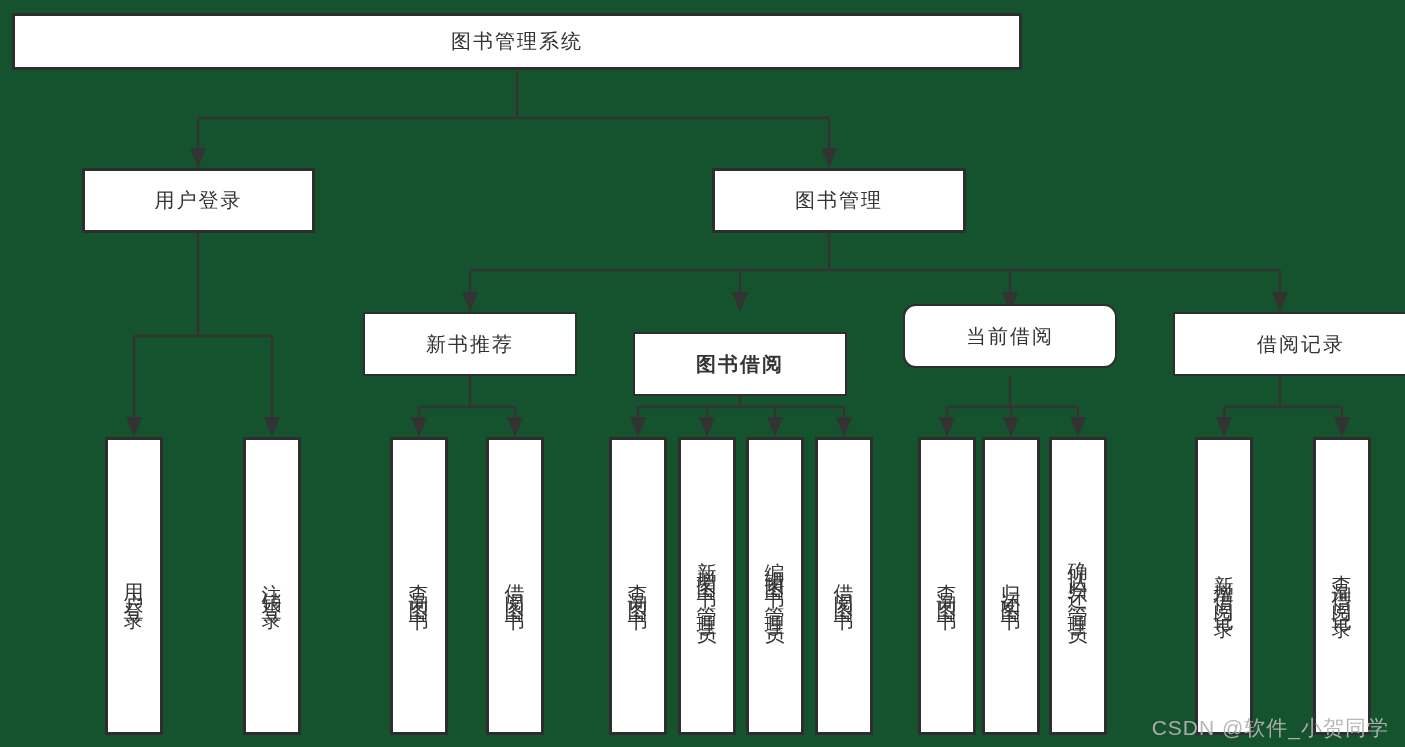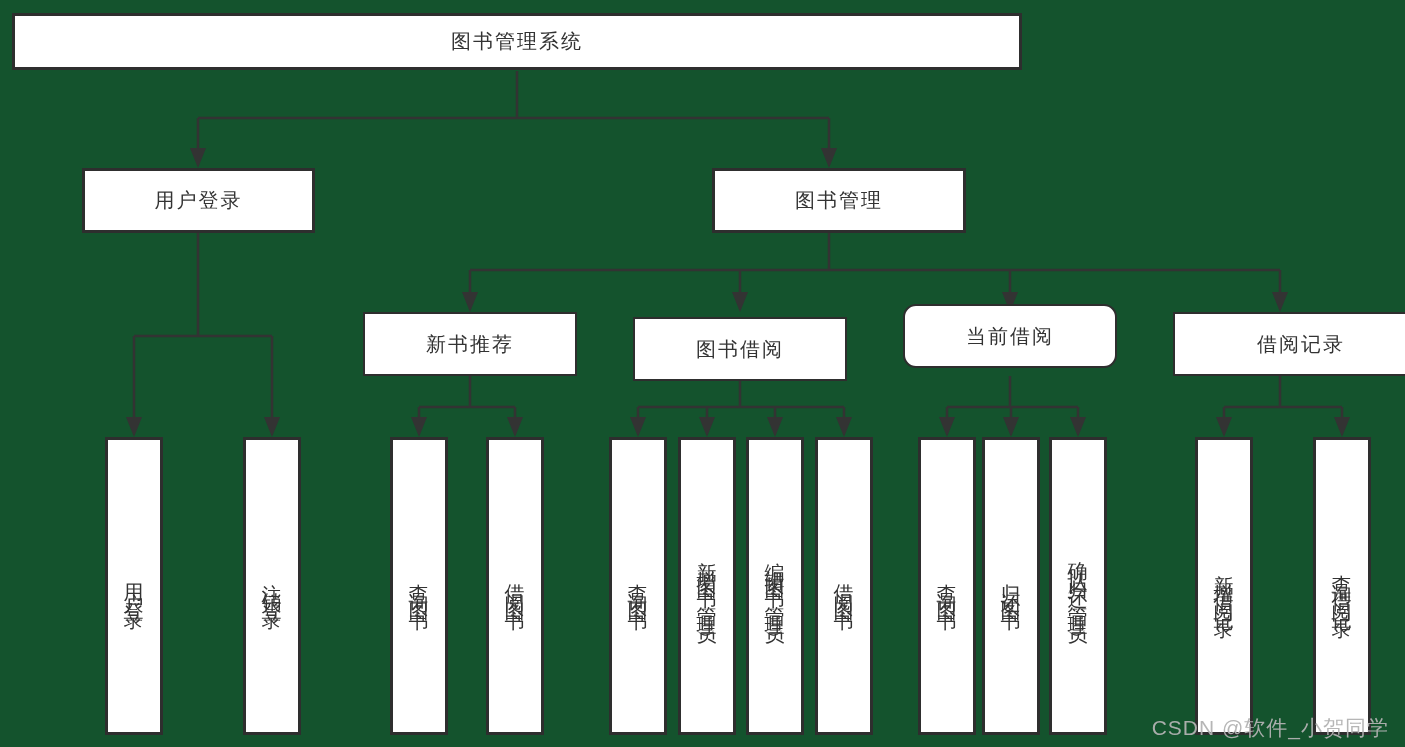--- a/index.html
+++ b/index.html
@@ -46,21 +46,21 @@
     font-size: 20px;
     line-height: 1;
     letter-spacing: 9px;
     color: #333333;
   }
   
   #node-root { left: 12px;   top: 13px;  width: 1010px; height: 57px; }
   #node-l2a  { left: 82px;   top: 168px; width: 233px;  height: 65px; }
   #node-l2b  { left: 712px;  top: 168px; width: 254px;  height: 65px; }
   #node-l3a  { left: 363px;  top: 312px; width: 214px;  height: 64px; }
-  #node-l3b  { left: 633px;  top: 317px; width: 214px;  height: 64px; }
+  #node-l3b  { left: 633px;  top: 332px; width: 214px;  height: 64px; font-weight: bold; }
   #node-l3c  { left: 903px;  top: 304px; width: 214px;  height: 64px; border-radius: 13px; }
   #node-l3d  { left: 1173px; top: 312px; width: 256px;  height: 64px; }
   #leaf-u1 { left: 105px; }
   #leaf-u2 { left: 243px; }
   #leaf-n1 { left: 390px; }
   #leaf-n2 { left: 486px; }
   #leaf-b1 { left: 609px; }
   #leaf-b2 { left: 678px; }
   #leaf-b3 { left: 746px; }
   #leaf-b4 { left: 815px; }

